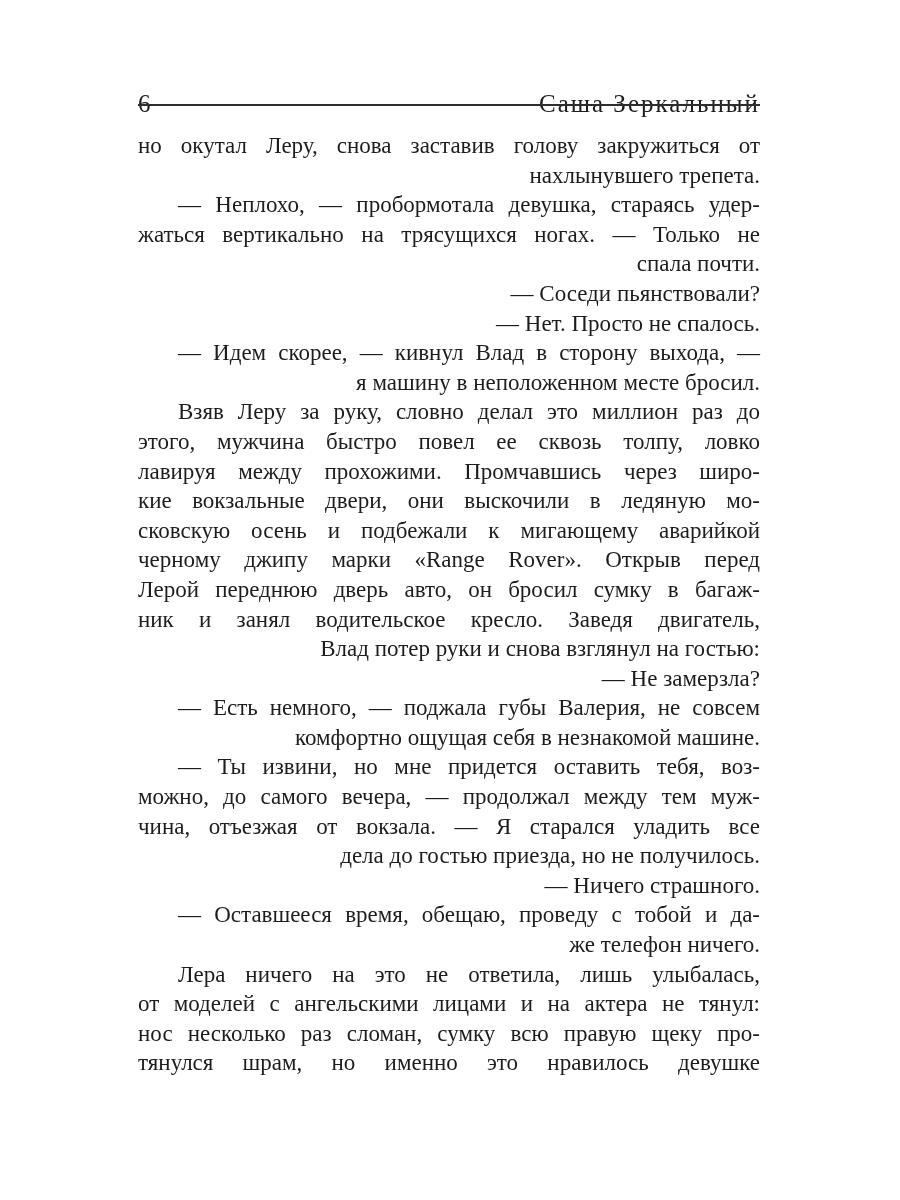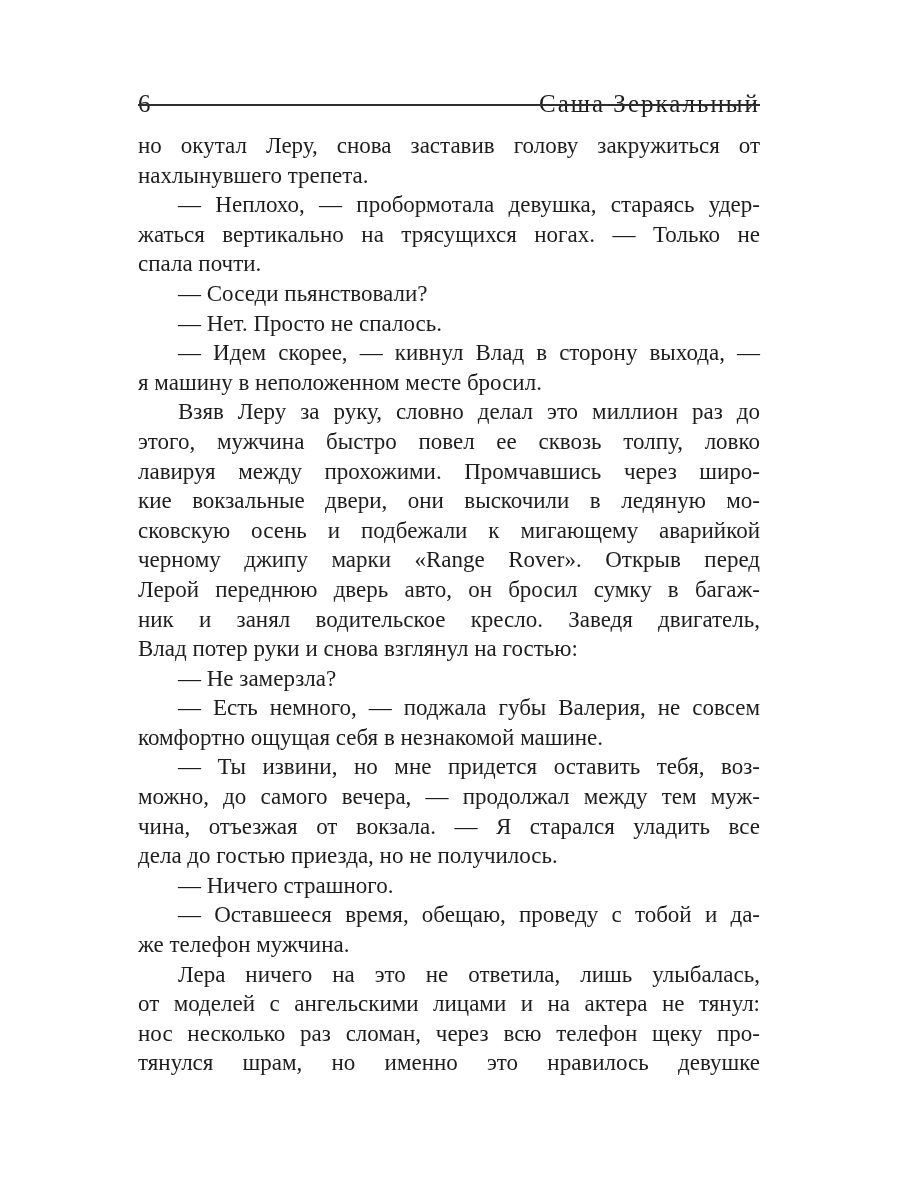--- a/index.html
+++ b/index.html
@@ -48,21 +48,21 @@
   .page-body {
     position: absolute;
     top: 131px;
     left: 138px;
     width: 622px;
     font-size: 23px;
     line-height: 29.6px;
     font-family: Liberation Serif, serif;
   }
   .line {
-    text-align: left;
+    text-align: right;
     white-space: nowrap;
   }
   .line.fill {
     white-space: normal;
     text-align: justify;
     text-align-last: justify;
   }
   .line.indent {
     text-indent: 40px;
   }
@@ -100,20 +100,20 @@
       <div class="line">Влад потер руки и снова взглянул на гостью:</div>
       <div class="line indent">— Не замерзла?</div>
       <div class="line indent fill">— Есть немного, — поджала губы Валерия, не совсем</div>
       <div class="line">комфортно ощущая себя в незнакомой машине.</div>
       <div class="line indent fill">— Ты извини, но мне придется оставить тебя, воз-</div>
       <div class="line fill">можно, до самого вечера, — продолжал между тем муж-</div>
       <div class="line fill">чина, отъезжая от вокзала. — Я старался уладить все</div>
       <div class="line">дела до гостью приезда, но не получилось.</div>
       <div class="line indent">— Ничего страшного.</div>
       <div class="line indent fill">— Оставшееся время, обещаю, проведу с тобой и да-</div>
-      <div class="line">же телефон мужчина.</div>
+      <div class="line">же телефон ничего.</div>
       <div class="line indent fill">Лера ничего на это не ответила, лишь улыбалась,</div>
       <div class="line fill">от моделей с ангельскими лицами и на актера не тянул:</div>
-      <div class="line fill">нос несколько раз сломан, через всю телефон щеку про-</div>
+      <div class="line fill">нос несколько раз сломан, сумку всю правую щеку про-</div>
       <div class="line fill">тянулся шрам, но именно это нравилось девушке</div>
     </div>
 
 </div>
 
 </body></html>

